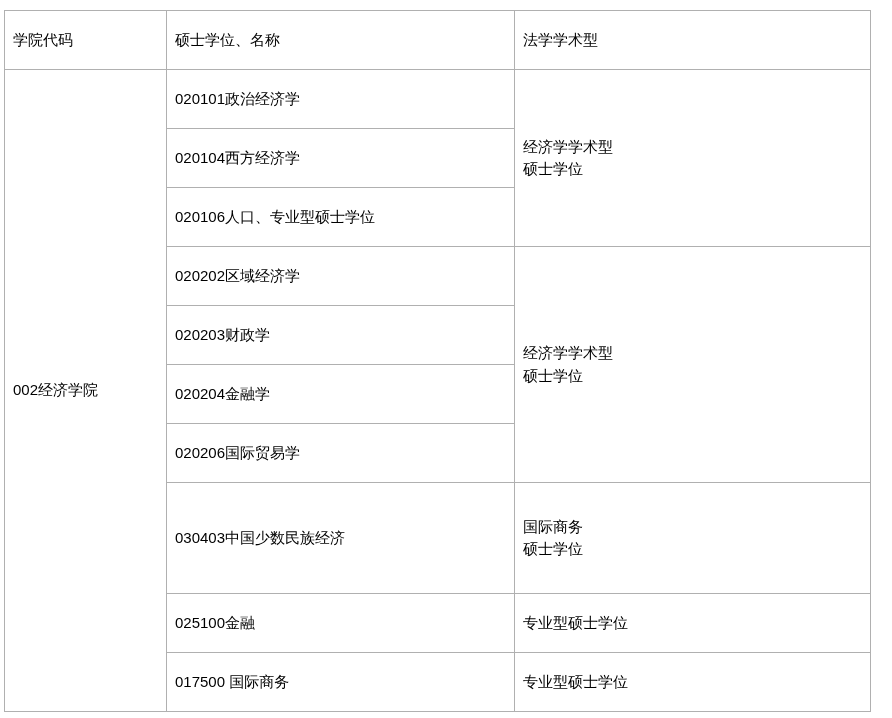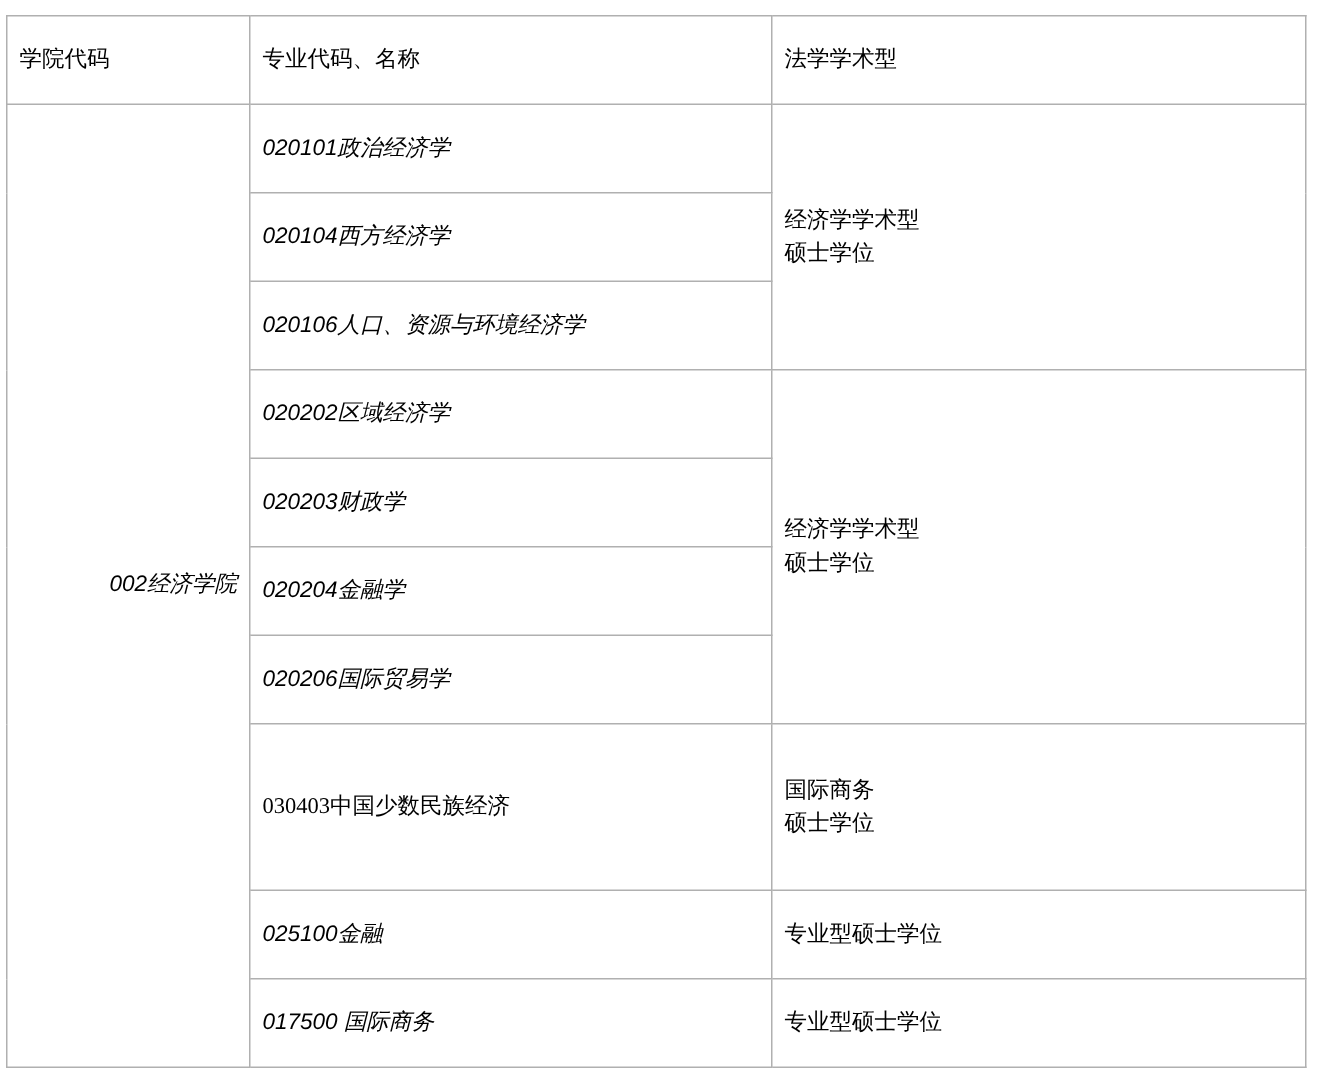--- a/index.html
+++ b/index.html
@@ -36,26 +36,24 @@
   td.col-college { width: 162px; }
   td.col-major   { width: 348px; }
   td.col-degree  { width: 356px; }
 
   .header-row td {
     height: 46px;
     vertical-align: middle;
   }
   .college-cell {
     vertical-align: middle;
-    text-align: right;
-    font-style: italic;
+    text-align: left;
   }
   .major-cell {
     height: 46px;
-    font-style: italic;
   }
   .degree-two-line {
     line-height: 2.05;
     font-family: Liberation Serif, serif;
   }
   .degree-line {
     display: block;
   }
 </style>
 </head>
@@ -64,58 +62,58 @@
 <div class="table-wrap">
   <table class="major-table">
     <colgroup>
       <col style="width:162px">
       <col style="width:348px">
       <col style="width:356px">
     </colgroup>
     <tbody>
       <tr class="header-row">
         <td class="col-college">学院代码</td>
-        <td class="col-major">专业代码、名称</td>
+        <td class="col-major">硕士学位、名称</td>
         <td class="col-degree">法学学术型</td>
       </tr>
 
       <tr>
         <td class="col-college college-cell" rowspan="10">002经济学院</td>
         <td class="col-major major-cell">020101政治经济学</td>
         <td class="col-degree degree-two-line" rowspan="3">
           <span class="degree-line">经济学学术型</span>
           <span class="degree-line">硕士学位</span>
         </td>
       </tr>
       <tr>
         <td class="col-major major-cell">020104西方经济学</td>
       </tr>
       <tr>
-        <td class="col-major major-cell">020106人口、资源与环境经济学</td>
+        <td class="col-major major-cell">020106人口、专业型硕士学位</td>
       </tr>
 
       <tr>
         <td class="col-major major-cell">020202区域经济学</td>
         <td class="col-degree degree-two-line" rowspan="4">
           <span class="degree-line">经济学学术型</span>
           <span class="degree-line">硕士学位</span>
         </td>
       </tr>
       <tr>
         <td class="col-major major-cell">020203财政学</td>
       </tr>
       <tr>
         <td class="col-major major-cell">020204金融学</td>
       </tr>
       <tr>
         <td class="col-major major-cell">020206国际贸易学</td>
       </tr>
 
       <tr>
-        <td class="col-major" style="height:98px;font-family:Liberation Serif, serif;">030403中国少数民族经济</td>
+        <td class="col-major" style="height:98px;">030403中国少数民族经济</td>
         <td class="col-degree degree-two-line">
           <span class="degree-line">国际商务</span>
           <span class="degree-line">硕士学位</span>
         </td>
       </tr>
 
       <tr>
         <td class="col-major major-cell">025100金融</td>
         <td class="col-degree">专业型硕士学位</td>
       </tr>

